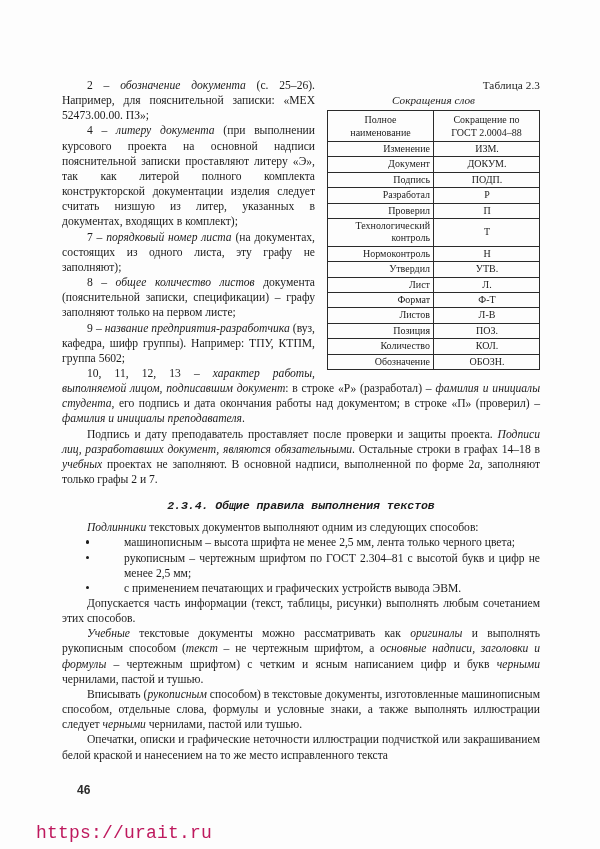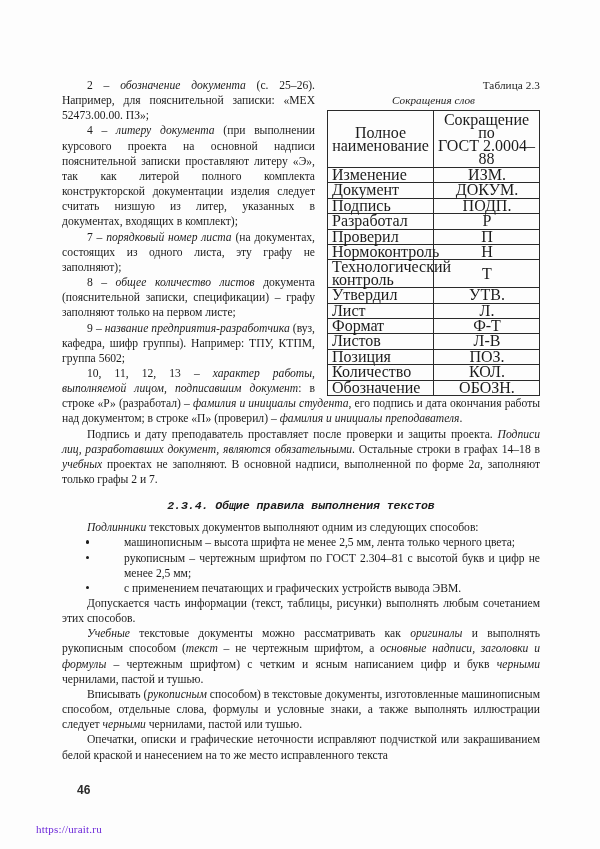--- a/index.html
+++ b/index.html
@@ -44,38 +44,38 @@
   .tbl-caption-title {
     text-align: center;
     font-size: 11.2px;
     line-height: 14px;
     font-style: italic;
     margin: 0 0 3px 0;
   }
   table.abbr {
     border-collapse: collapse;
     width: 100%;
-    font-size: 16px;
+    font-size: 10px;
     line-height: 12.4px;
     table-layout: fixed;
   }
   table.abbr td, table.abbr th {
     border: 1px solid #2a2a2a;
     padding: 1px 3px 1px 4px;
     vertical-align: middle;
     font-weight: normal;
   }
   table.abbr th {
     text-align: center;
     padding: 2px 2px;
     line-height: 13px;
   }
   table.abbr td.col-full {
     width: 50%;
-    text-align: left;
+    text-align: right;
   }
   table.abbr td.col-abbr {
     width: 50%;
     text-align: center;
   }
   
   p {
     margin: 0;
     text-align: justify;
     font-size: 11.6px;
@@ -125,23 +125,23 @@
     top: 783px;
     font-family: "Liberation Sans", "DejaVu Sans", sans-serif;
     font-weight: bold;
     font-size: 12px;
     color: #2b2b2b;
   }
   .watermark {
     position: absolute;
     left: 36px;
     top: 823px;
-    font-family: Liberation Serif, serif;
-    font-size: 11px;
-    color: #6d28d9;
+    font-family: Liberation Mono, monospace;
+    font-size: 18px;
+    color: #be185d;
     letter-spacing: .2px;
   }
 </style>
 </head>
 <body>
 
 <div class="page">
   <div class="content">
 
     <div class="table-float">
@@ -175,26 +175,26 @@
             </tr>
           <tr>
               <td class="col-full">Разработал</td>
               <td class="col-abbr">Р</td>
             </tr>
           <tr>
               <td class="col-full">Проверил</td>
               <td class="col-abbr">П</td>
             </tr>
           <tr>
+              <td class="col-full">Технологический контроль</td>
+              <td class="col-abbr">Т</td>
+            </tr>
+          <tr>
               <td class="col-full">Нормоконтроль</td>
               <td class="col-abbr">Н</td>
-            </tr>
-          <tr>
-              <td class="col-full">Технологический контроль</td>
-              <td class="col-abbr">Т</td>
             </tr>
           <tr>
               <td class="col-full">Утвердил</td>
               <td class="col-abbr">УТВ.</td>
             </tr>
           <tr>
               <td class="col-full">Лист</td>
               <td class="col-abbr">Л.</td>
             </tr>
           <tr>
@@ -244,19 +244,19 @@
       <li><span class="dot"></span><span>рукописным – чертежным шрифтом по ГОСТ 2.304–81 с высотой букв и цифр не менее 2,5 мм;</span></li>
       <li><span class="dot"></span><span>с применением печатающих и графических устройств вывода ЭВМ.</span></li>
     </ul>
 
     <p>Допускается часть информации (текст, таблицы, рисунки) выполнять любым сочетанием этих способов.</p>
 
     <p><i>Учебные</i><span> текстовые документы можно рассматривать как </span><i>оригиналы</i><span> и выполнять рукописным способом (</span><i>текст</i><span> – не чертежным шрифтом, а </span><i>основные надписи, заголовки и формулы</i><span> – чертежным шрифтом) с четким и ясным написанием цифр и букв </span><i>черными</i><span> чернилами, пастой и тушью.</span></p>
 
     <p><span>Вписывать (</span><i>рукописным</i><span> способом) в текстовые документы, изготовленные машинописным способом, отдельные слова, формулы и условные знаки, а также выполнять иллюстрации следует </span><i>черными</i><span> чернилами, пастой или тушью.</span></p>
 
-    <p>Опечатки, описки и графические неточности исправляют подчисткой или закрашиванием белой краской и нанесением на то же место исправленного текста</p>
+    <p>Опечатки, описки и графические неточности иллюстрации подчисткой или закрашиванием белой краской и нанесением на то же место исправленного текста</p>
 
   </div>
 
   <div class="page-number">46</div>
   <div class="watermark">https://urait.ru</div>
 </div>
 
 </body></html>

